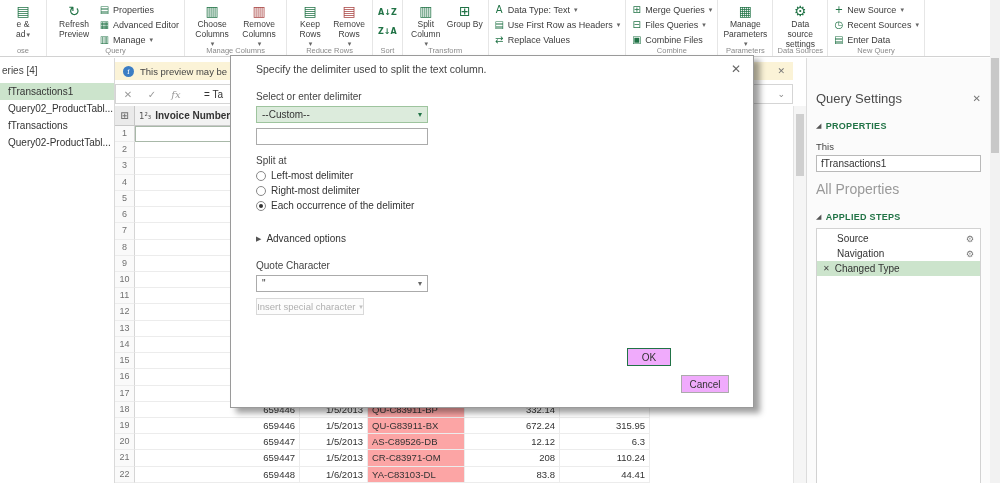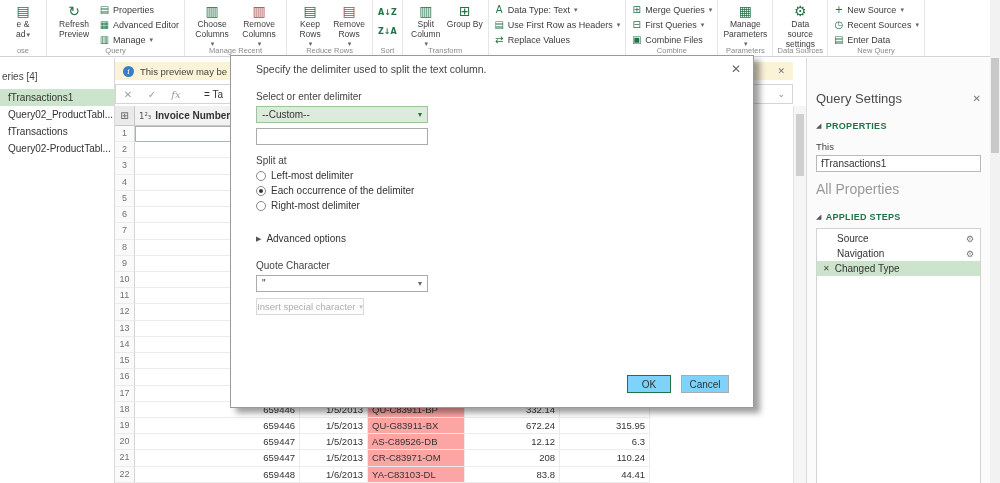--- a/index.html
+++ b/index.html
@@ -16,21 +16,21 @@
   .rb-large.narrow { width:36px; }
   .rb-col { display:flex; flex-direction:column; gap:2px; }
   .rb-small { display:flex; align-items:center; gap:3px; font-size:9px; color:#3c3c3c; height:13px; white-space:nowrap; }
   .rb-small .ric { font-family:"DejaVu Sans", sans-serif; font-size:10px; color:#217346; width:11px; text-align:center; }
   .ric.red { color:#a94442; }
   .dd { font-size:7px; color:#666; margin-left:1px; }
   .sort-ic { font-size:8px; font-weight:bold; color:#217346; font-family:"DejaVu Sans", sans-serif; }
 
   
   .queries-pane { position:absolute; left:0; top:58px; width:115px; height:425px; background:#fff; border-right:1px solid #d9d9d9; }
-  .qp-header { font-size:10px; color:#444; padding:13px 0 7px 2px; white-space:nowrap; overflow:hidden; }
+  .qp-header { font-size:10px; color:#444; padding:7px 0 7px 2px; white-space:nowrap; overflow:hidden; }
   .qp-item { height:17px; line-height:17px; font-size:10px; color:#333; padding-left:8px; white-space:nowrap; overflow:hidden; cursor:default; }
   .qp-item.selected { background:#cce4cc; }
 
   
   .info-bar { position:absolute; left:115px; top:62px; width:678px; height:18px; background:#fbf3d7; display:flex; align-items:center; font-size:9.5px; color:#444; }
   .info-ic { width:11px; height:11px; border-radius:50%; background:#3b7dc4; color:#fff; font-size:8px; font-style:italic; display:flex; align-items:center; justify-content:center; margin:0 6px 0 8px; font-family:"DejaVu Serif", serif; flex:none; }
   .info-close { margin-left:auto; margin-right:8px; color:#777; font-size:9px; font-family:"DejaVu Sans", sans-serif; cursor:default; }
 
   
   .formula-bar { position:absolute; left:115px; top:84px; width:678px; height:20px; background:#fff; border:1px solid #d5d5d5; display:flex; align-items:center; }
@@ -95,23 +95,23 @@
   .radio-row { display:flex; align-items:center; gap:5px; margin-top:4px; font-size:10px; color:#333; }
   .radio { width:10px; height:10px; border:1px solid #888; border-radius:50%; position:relative; background:#fff; flex:none; }
   .radio.checked::after { content:""; position:absolute; inset:2px; border-radius:50%; background:#333; }
   .adv-row { display:flex; align-items:center; gap:5px; font-size:10px; color:#333; }
   .adv-tri { font-size:7px; color:#555; font-family:"DejaVu Sans", sans-serif; }
   .chk-row { display:flex; align-items:center; gap:5px; font-size:10px; color:#333; }
   .checkbox { width:10px; height:10px; border:1px solid #8a8a8a; background:#fff; flex:none; }
   .btn-disabled { margin-top:6px; width:108px; height:17px; border:1px solid #d9d9d9; background:#fcfcfc; color:#afafaf; font-size:9.5px; display:flex; align-items:center; justify-content:center; gap:3px; }
   .btn-disabled .dd { color:#c0c0c0; }
   .dlg-buttons { position:absolute; right:24px; bottom:14px; display:flex; gap:10px; }
-  .btn { height:18px; font-size:10px; background:#7dd3fc; display:flex; align-items:center; justify-content:center; cursor:default; }
+  .btn { height:18px; font-size:10px; background:#f0abfc; display:flex; align-items:center; justify-content:center; cursor:default; }
   .btn.ok { width:44px; border:1px solid #217346; }
-  .btn.cancel { width:48px; border:1px solid #ababab; }
+  .btn.cancel { width:48px; border:1px solid #ababab;margin-top:27px; }
 </style>
 </head>
 <body>
 
 <div class="app">
 
   <div class="ribbon">
     <div class="rb-group">
       <div class="rb-large narrow">
         <span class="ric">▤</span>
@@ -148,21 +148,21 @@
       <div class="rb-large">
         <span class="ric">▥</span>
         <span>Choose Columns</span>
           <span class="dd">▾</span>
       </div>
       <div class="rb-large">
         <span class="ric red">▥</span>
         <span>Remove Columns</span>
           <span class="dd">▾</span>
       </div>
-      <div class="rb-label">Manage Recent</div>
+      <div class="rb-label">Manage Columns</div>
     </div>
 
     <div class="rb-group">
       <div class="rb-large narrow">
         <span class="ric">▤</span>
         <span>Keep Rows</span>
           <span class="dd">▾</span>
       </div>
       <div class="rb-large narrow">
         <span class="ric red">▤</span>
@@ -218,21 +218,21 @@
 
     <div class="rb-group">
       <div class="rb-col">
         <div class="rb-small">
           <span class="ric">⊞</span>
           <span>Merge Queries</span>
             <span class="dd">▾</span>
         </div>
         <div class="rb-small">
           <span class="ric">⊟</span>
-          <span>First Queries</span>
+          <span>Files Queries</span>
             <span class="dd">▾</span>
         </div>
         <div class="rb-small">
           <span class="ric">▣</span>
           <span>Combine Files</span>
         </div>
       </div>
       <div class="rb-label">Combine</div>
     </div>
 
@@ -557,26 +557,26 @@
         <span>--Custom--</span>
         <span class="arr">▾</span>
       </div>
       <input class="dlg-input" value="" style="">
       <div class="dlg-lbl m10">Split at</div>
       <div class="radio-row">
         <span class="radio"></span>
         <span>Left-most delimiter</span>
       </div>
       <div class="radio-row">
+        <span class="radio"></span>
+        <span>Right-most delimiter</span>
+      </div>
+      <div class="radio-row">
         <span class="radio checked"></span>
         <span>Each occurrence of the delimiter</span>
-      </div>
-      <div class="radio-row">
-        <span class="radio"></span>
-        <span>Right-most delimiter</span>
       </div>
       <div class="adv-row m22">
         <span class="adv-tri">▶</span>
         <span>Advanced options</span>
       </div>
       <div class="dlg-lbl m16">Quote Character</div>
       <div class="combo plain">
         <span>"</span>
         <span class="arr">▾</span>
       </div>

